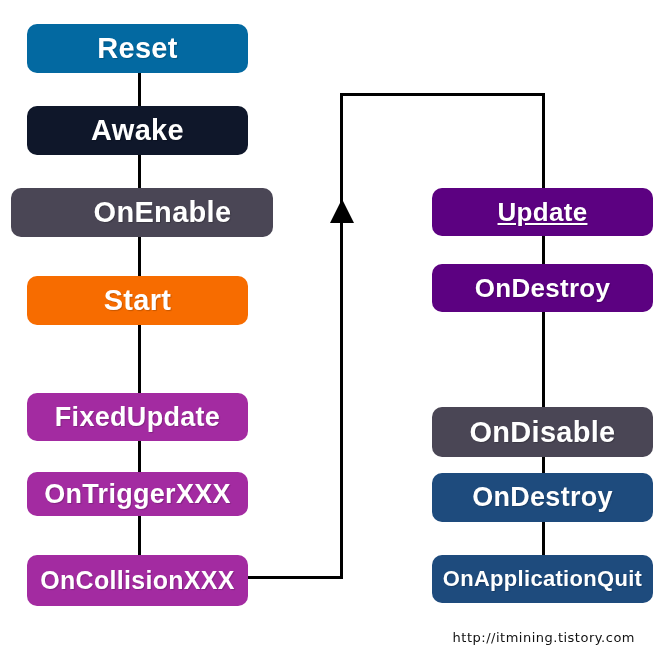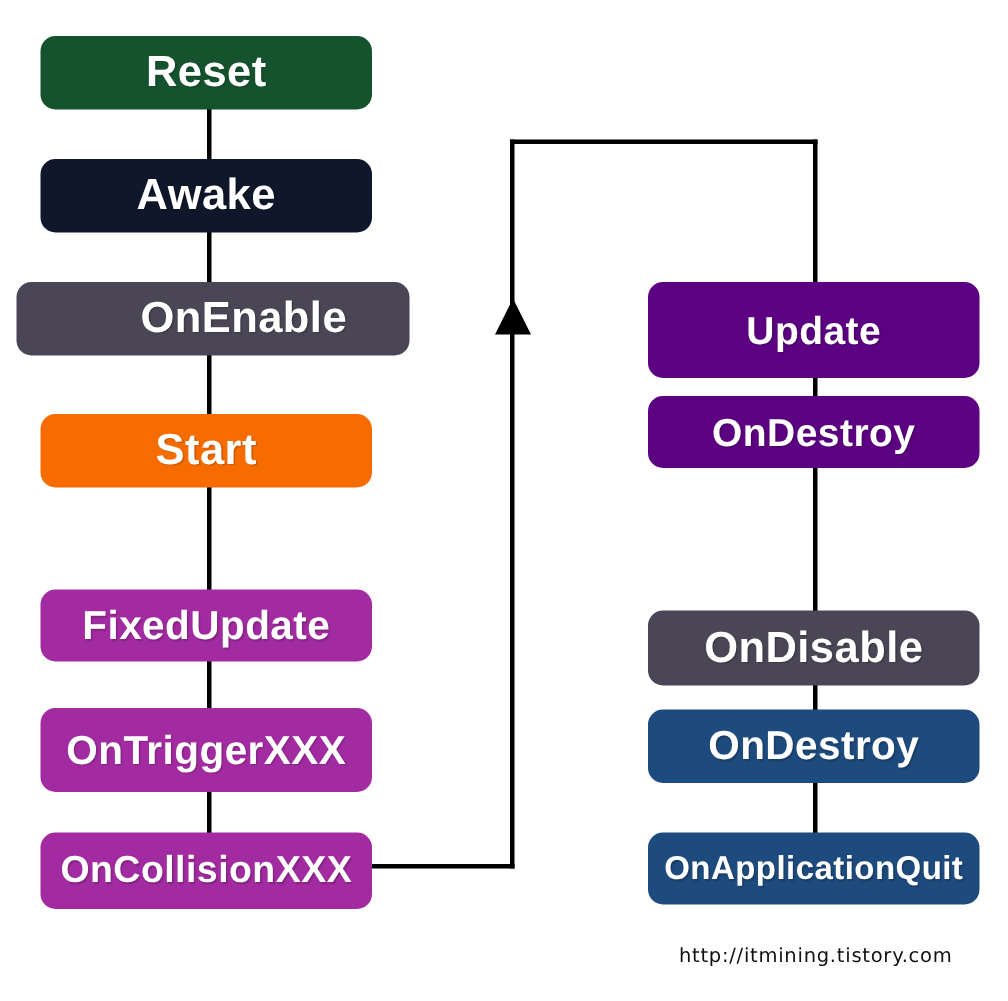--- a/index.html
+++ b/index.html
@@ -23,23 +23,23 @@
     position:absolute;width:221px;height:49px;border-radius:10px;z-index:1;
     display:flex;align-items:center;justify-content:center;
     color:#fff;font-weight:bold;letter-spacing:0.3px;
     text-shadow:1px 1px 1px rgba(0,0,0,0.2);
   }
   #n0{left:27px;top:24px;font-size:29px;}
   #n1{left:27px;top:106px;font-size:29px;}
   #n2{left:11px;top:188px;font-size:29px;padding-left:41px;}
   #n3{left:27px;top:264px;font-size:29px;margin-top:12px;}
   #n4{left:27px;top:393px;height:48px;font-size:27px;}
-  #n5{left:27px;top:472px;height:56px;font-size:27px;}
+  #n5{left:27px;top:472px;height:44px;font-size:27px;}
   #n6{left:27px;top:555px;height:51px;font-size:25px;}
-  #n7{left:432px;top:188px;height:64px;font-size:26px;}
+  #n7{left:432px;top:188px;height:48px;font-size:26px;text-decoration:underline;}
   #n8{left:432px;top:264px;height:48px;font-size:26px;}
   #n9{left:432px;top:390px;height:50px;font-size:29px;}
   #n10{left:432px;top:473px;font-size:27px;}
   #n11{left:432px;top:555px;height:48px;font-size:22px;}
   .credit{
     position:absolute;right:37px;top:630px;z-index:1;
     font-size:13px;color:#111;letter-spacing:0.5px;
     font-family:"DejaVu Sans","Liberation Sans",sans-serif;
   }
 </style>
@@ -48,21 +48,21 @@
 
 <div class="stage">
 
   <div class="line" id="left-vline"></div>
   <div class="line" id="loop-vline"></div>
   <div class="line" id="top-hline"></div>
   <div class="line" id="right-vline"></div>
   <div class="line" id="bottom-hline"></div>
   <div class="arrow-up"></div>
 
-  <div class="node" id="n0" style="background-color: #14532d; text-align: center;">Reset</div>
+  <div class="node" id="n0" style="background-color: #0369a1; text-align: center;">Reset</div>
   <div class="node" id="n1" style="background-color: #0f172a;">Awake</div>
   <div class="node" id="n2" style="background-color: rgb(74, 70, 85);">OnEnable</div>
   <div class="node" id="n3" style="background-color: rgb(247, 108, 0);">Start</div>
   <div class="node" id="n4" style="background-color: rgb(163, 43, 161);">FixedUpdate</div>
   <div class="node" id="n5" style="background-color: rgb(163, 43, 161);">OnTriggerXXX</div>
   <div class="node" id="n6" style="background-color: rgb(163, 43, 161);">OnCollisionXXX</div>
 
   <div class="node" id="n7" style="background-color: rgb(92, 1, 129);">Update</div>
   <div class="node" id="n8" style="background-color: rgb(92, 1, 129);">OnDestroy</div>
   <div class="node" id="n9" style="background-color: rgb(74, 70, 85); margin-top: 17px;">OnDisable</div>

